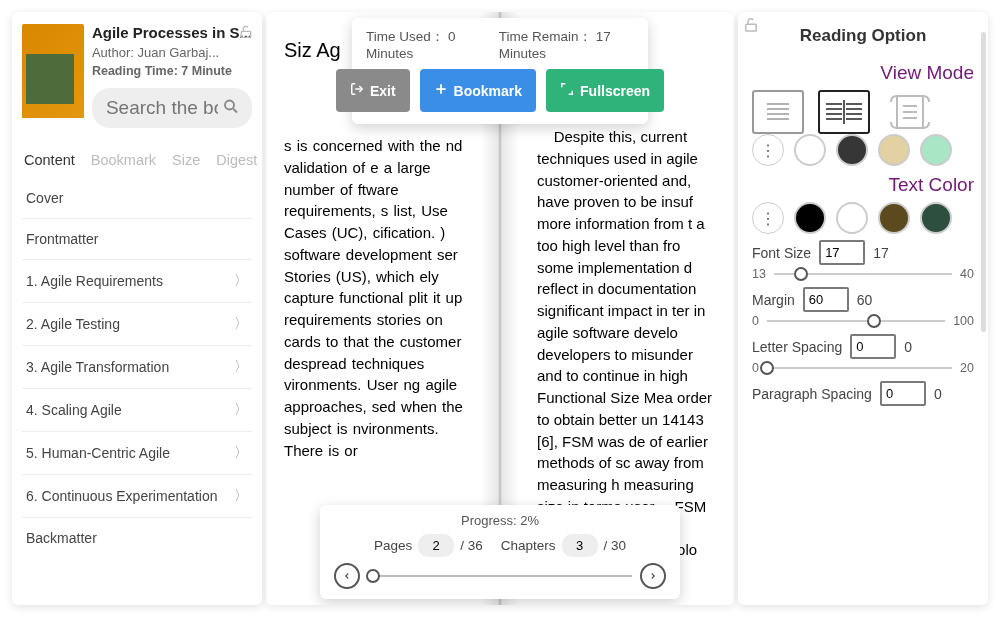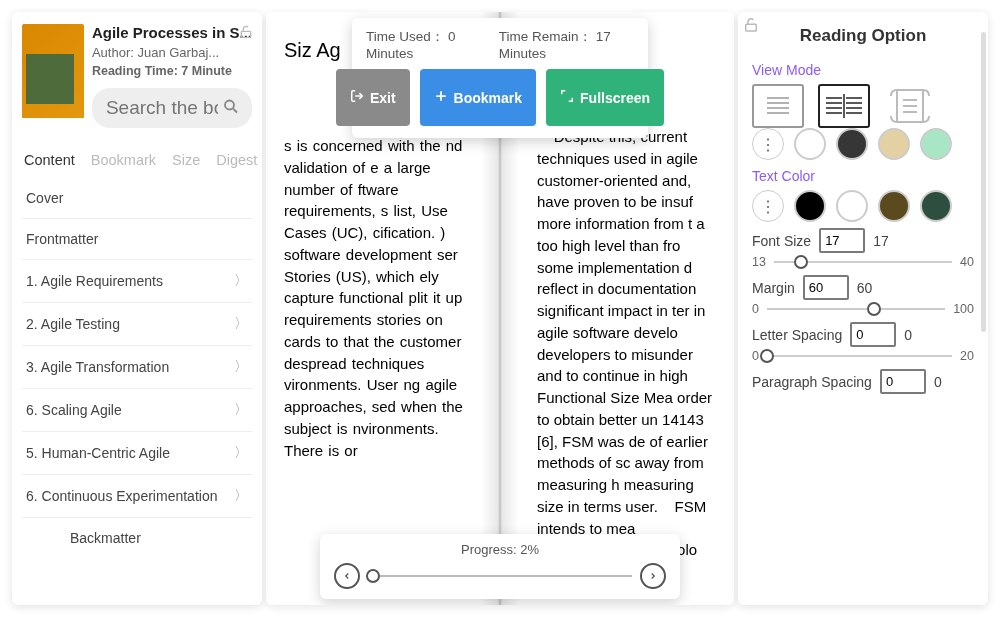--- a/index.html
+++ b/index.html
@@ -63,21 +63,21 @@
     .tabs { display: flex; gap: 16px; margin-top: 16px; padding: 0 2px; }
     .tab { font-size: 14.5px; color: #bbb; cursor: pointer; }
     .tab.active { color: #333; }
     .toc { margin-top: 10px; display: flex; flex-direction: column; }
     .toc-item {
       padding: 12px 4px; font-size: 14px; color: #444;
       border-bottom: 1px solid #eee;
       display: flex; justify-content: space-between; align-items: center;
       cursor: pointer;
     }
-    .toc-item:last-child { border-bottom: none; margin-left: 44px; }
+    .toc-item:last-child { border-bottom: none; }
     .chev { color: #999; }
 
     
     .reader {
       flex: 1;
       position: relative;
       background: #fff;
       margin: 0 4px;
       border-radius: 6px;
       box-shadow: 0 2px 8px rgba(0,0,0,0.10);
@@ -103,21 +103,21 @@
       box-shadow: 0 4px 14px rgba(0,0,0,0.18);
       padding: 10px 14px 12px 14px;
       display: flex; flex-direction: column; align-items: center;
       z-index: 6;
       width: 296px;
     }
     .time-row { font-size: 13.5px; color: #555; display: flex; gap: 16px; margin-bottom: 8px; }
     .btn-row { display: flex; gap: 10px; }
     .btn {
       border: none; border-radius: 4px;
-      padding: 20px 14px;
+      padding: 13px 14px;
       font-size: 14px; font-weight: 600; color: #fff;
       display: flex; align-items: center; gap: 6px;
       cursor: pointer;
     }
     .btn-gray { background: #8a8a8a; }
     .btn-blue { background: #3a8ee6; }
     .btn-green { background: #30b37b; }
 
     .bottom-nav {
       position: absolute; bottom: 6px; left: 50%;
@@ -151,21 +151,21 @@
       border-radius: 6px;
       box-shadow: 0 2px 8px rgba(0,0,0,0.12);
       padding: 14px 14px;
       display: flex; flex-direction: column;
       position: relative;
       z-index: 5;
       overflow-y:auto;
     }
     .right-panel .lock-top { position: absolute; top: 4px; left: 4px; }
     .panel-title { text-align: center; font-size: 17px; font-weight: 600; color: #333; margin-bottom: 8px; }
-    .section-label { font-size: 14px; color: #8b5cf6; margin: 8px 0 6px 0; }
+    .section-label { font-size: 19px; color: #701a75; margin: 8px 0 6px 0; text-align: right; }
     .view-modes { display: flex; gap: 14px; align-items: center; }
     .vm-box {
       width: 52px; height: 44px; border: 2px solid #999; border-radius: 3px;
       display:flex; align-items:center; justify-content:center;
       cursor:pointer;
     }
     .vm-box.double{border-color:#222;}
     .swatch-row { display: flex; gap: 10px; align-items:center; }
     .swatch {
       width: 32px; height: 32px; border-radius: 50%; border: 2px solid #ccc;
@@ -237,21 +237,21 @@
         </div>
       <div class="toc-item">
           <span>2. Agile Testing</span>
           <span class="chev">〉</span>
         </div>
       <div class="toc-item">
           <span>3. Agile Transformation</span>
           <span class="chev">〉</span>
         </div>
       <div class="toc-item">
-          <span>6. Scaling Agile</span>
+          <span>4. Scaling Agile</span>
           <span class="chev">〉</span>
         </div>
       <div class="toc-item">
           <span>5. Human-Centric Agile</span>
           <span class="chev">〉</span>
         </div>
       <div class="toc-item">
           <span>6. Continuous Experimentation</span>
           <span class="chev">〉</span>
         </div>
@@ -300,20 +300,29 @@
                 <polyline points="9 3 3 3 3 9"></polyline>
                 <polyline points="15 21 21 21 21 15"></polyline>
               </svg></span>
           <span>Fullscreen</span>
         </button>
       </div>
     </div>
 
     <div class="bottom-nav">
       <div class="progress-text">Progress: 2%</div>
+      <div class="page-row">
+        <span>Pages</span>
+        <input class="pill-input" value="2" style="">
+        <span>/ 36</span>
+        <span style="width:6px;"></span>
+        <span>Chapters</span>
+        <input class="pill-input" value="3" style="">
+        <span>/ 30</span>
+      </div>
       <div class="slider-row">
         <div class="nav-arrow">
           <svg width="10" height="10" viewBox="0 0 24 24" fill="none" stroke="#555" stroke-width="3">
               <polyline points="15 18 9 12 15 6"></polyline>
             </svg>
         </div>
         <div class="slider-bar">
             <div class="slider-thumb"></div>
           </div>
         <div class="nav-arrow">

